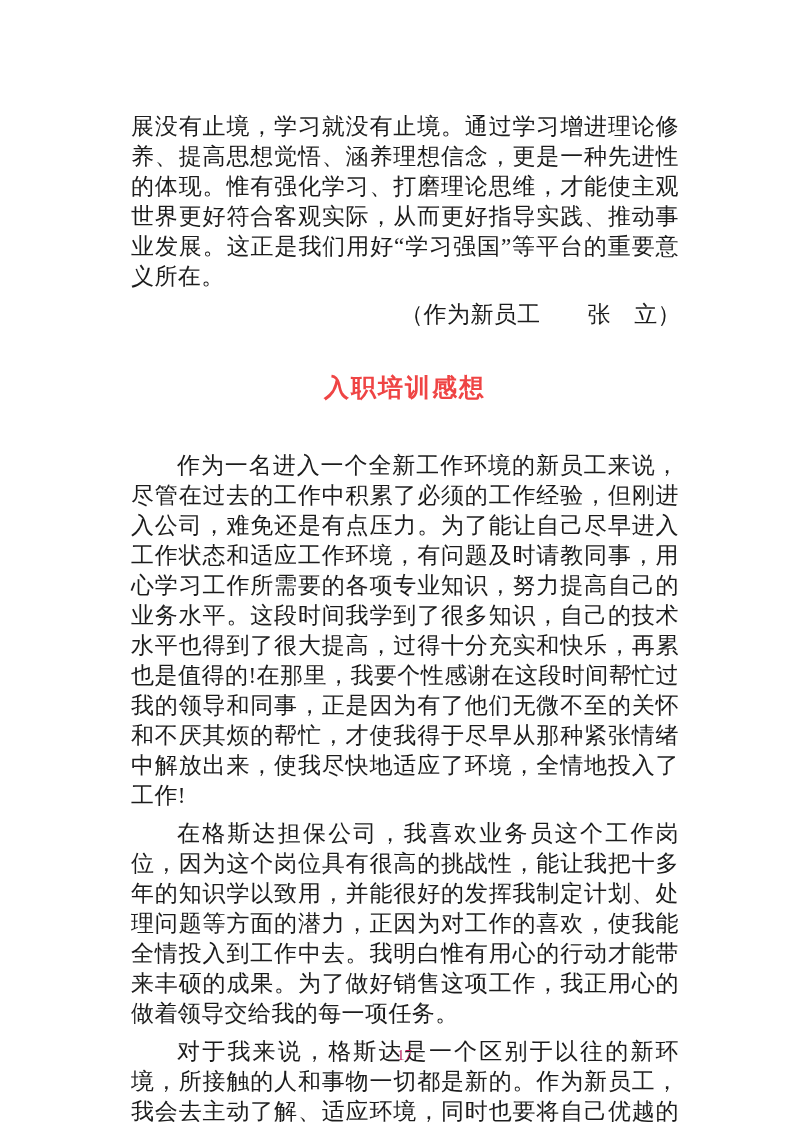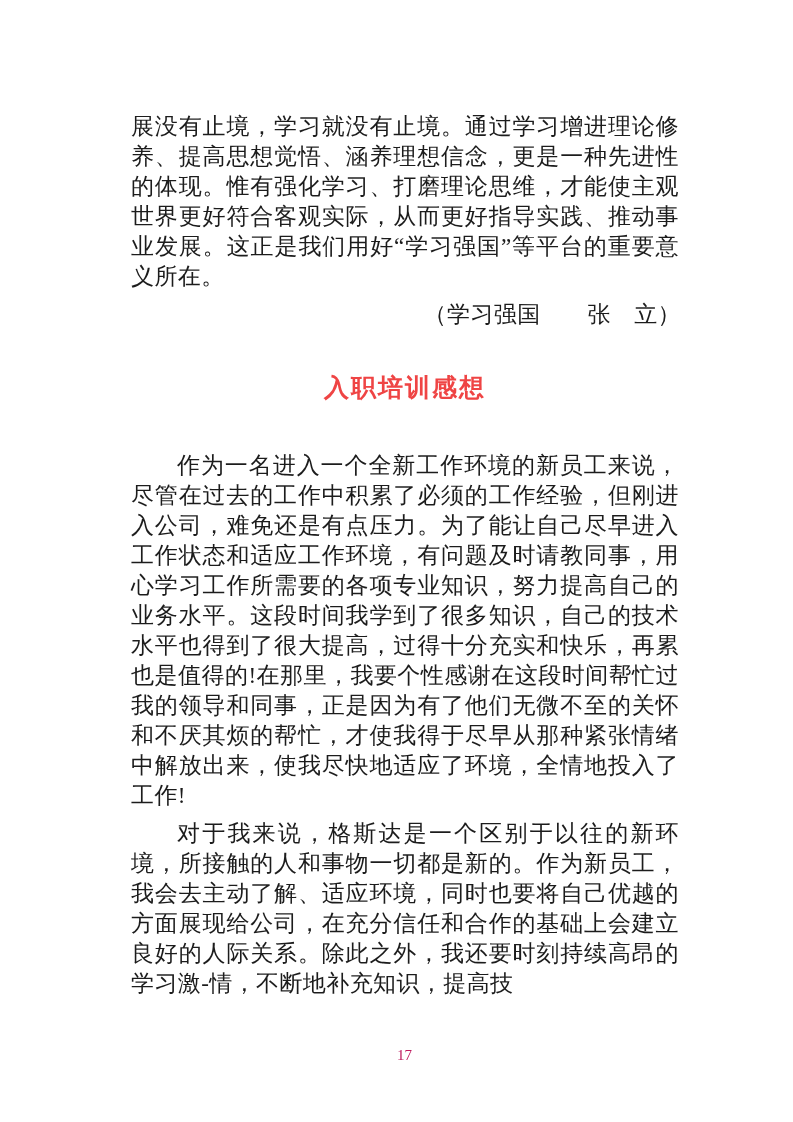--- a/index.html
+++ b/index.html
@@ -60,25 +60,26 @@
   }
 </style>
 </head>
 <body>
 
 <div class="page">
   <div class="content">
 
     <p class="body-text intro">展没有止境，学习就没有止境。通过学习增进理论修养、提高思想觉悟、涵养理想信念，更是一种先进性的体现。惟有强化学习、打磨理论思维，才能使主观世界更好符合客观实际，从而更好指导实践、推动事业发展。这正是我们用好“学习强国”等平台的重要意义所在。</p>
 
-    <p class="signature">（学习强国　　张　立）</p>
+    <p class="signature">（作为新员工　　张　立）</p>
 
     <h1 class="article-title">入职培训感想</h1>
 
     <p class="body-text para">作为一名进入一个全新工作环境的新员工来说，尽管在过去的工作中积累了必须的工作经验，但刚进入公司，难免还是有点压力。为了能让自己尽早进入工作状态和适应工作环境，有问题及时请教同事，用心学习工作所需要的各项专业知识，努力提高自己的业务水平。这段时间我学到了很多知识，自己的技术水平也得到了很大提高，过得十分充实和快乐，再累也是值得的!在那里，我要个性感谢在这段时间帮忙过我的领导和同事，正是因为有了他们无微不至的关怀和不厌其烦的帮忙，才使我得于尽早从那种紧张情绪中解放出来，使我尽快地适应了环境，全情地投入了工作!</p>
 
+    <p class="body-text para">在格斯达担保公司，我喜欢业务员这个工作岗位，因为这个岗位具有很高的挑战性，能让我把十多年的知识学以致用，并能很好的发挥我制定计划、处理问题等方面的潜力，正因为对工作的喜欢，使我能全情投入到工作中去。我明白惟有用心的行动才能带来丰硕的成果。为了做好销售这项工作，我正用心的做着领导交给我的每一项任务。</p>
 
     <p class="body-text para">对于我来说，格斯达是一个区别于以往的新环境，所接触的人和事物一切都是新的。作为新员工，我会去主动了解、适应环境，同时也要将自己优越的方面展现给公司，在充分信任和合作的基础上会建立良好的人际关系。除此之外，我还要时刻持续高昂的学习激-情，不断地补充知识，提高技</p>
 
   </div>
 
   <div class="page-number">17</div>
 </div>
 
 </body></html>

